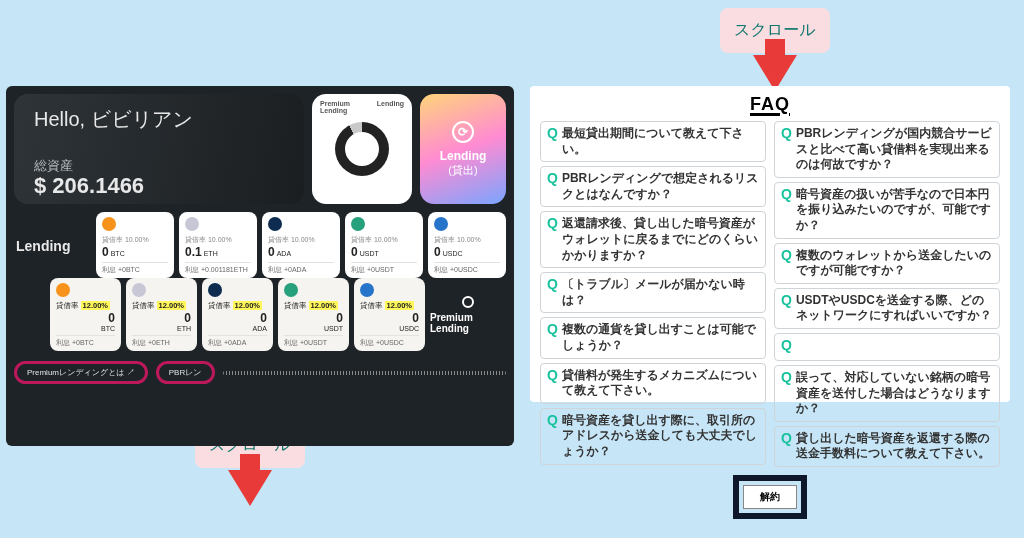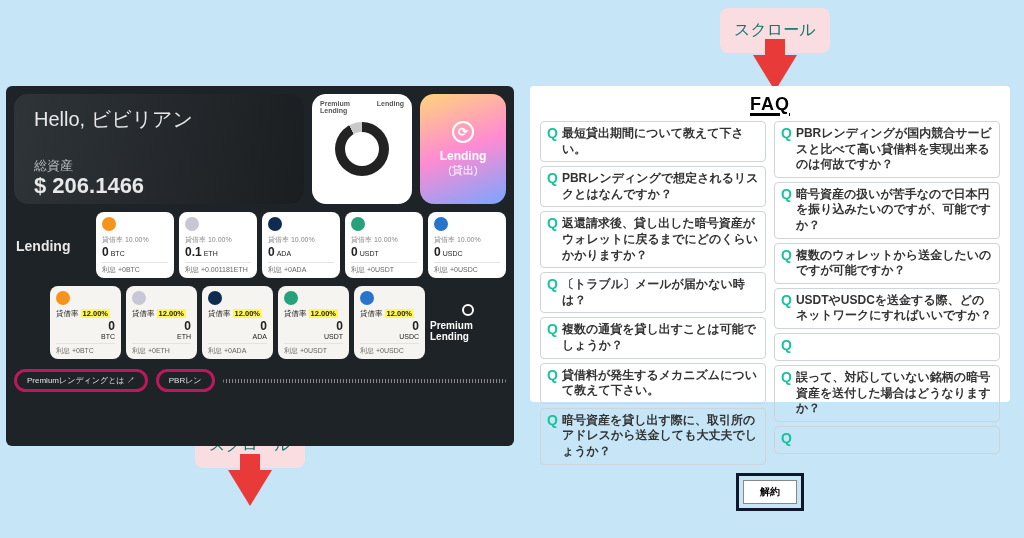--- a/index.html
+++ b/index.html
@@ -82,21 +82,21 @@
     font-size:8px; position:relative;
   }
   .asset-icon { width:14px;height:14px;border-radius:50%;display:inline-block;margin-bottom:2px;}
   .ic-btc{background:#f7931a;} .ic-eth{background:#c7c7d6;} .ic-ada{background:#0d2c4f;}
   .ic-usdt{background:#26a17b;} .ic-usdc{background:#2775ca;}
   .rate-lbl{color:#888;font-size:7px;}
   .amt{font-size:12px;font-weight:700;}
   .amt .unit{font-size:7px;font-weight:400;margin-left:2px;}
   .interest{border-top:1px solid #e3e3e3;margin-top:3px;padding-top:2px;font-size:7px;color:#666;}
 
-  .prem-row{display:flex;gap:5px;margin-top:8px;align-items:stretch;padding-left:36px;}
+  .prem-row{display:flex;gap:5px;align-items:stretch;padding-left:36px;}
   .prem-card{flex:1;background:#f6f4f0;color:#222;border-radius:8px;padding:5px 6px 3px;font-size:8px;position:relative;}
   .prem-card .amt{text-align:right;}
   .hl{background:#fff65a;padding:0 2px;font-weight:700;}
   .prem-label{width:76px;display:flex;flex-direction:column;align-items:center;justify-content:center;color:#fff;font-size:10px;font-weight:700;}
   .prem-label .ring{width:12px;height:12px;border:2px solid #fff;border-radius:50%;margin-bottom:4px;}
 
   .bottom-bar{display:flex;gap:8px;margin-top:10px;align-items:center;}
   .pill{border:3px solid #be185d;color:#dfe3e6;border-radius:14px;padding:3px 10px;font-size:8px;background:transparent;}
   .scrollbar{flex:1;height:4px;background:repeating-linear-gradient(90deg,#888 0 1px,transparent 1px 3px);border-radius:2px;}
 
@@ -108,21 +108,21 @@
   .faq-title{ text-align:center; font-weight:900; font-size:18px; letter-spacing:1px; margin-bottom:6px; text-decoration:underline; text-decoration-thickness:3px; text-underline-offset:3px;}
   .faq-cols{ display:flex; gap:8px;}
   .faq-col{ flex:1; display:flex; flex-direction:column; gap:4px;}
   .faq-item{
     border:1px solid #cfd4d8; border-radius:4px; padding:4px 6px;
     display:flex; align-items:flex-start; gap:4px; min-height:28px;
   }
   .faq-q{ color:#17c29d; font-weight:900; font-size:14px; line-height:1;}
   .faq-text{ font-size:12px; color:#333; line-height:1.3; font-weight:600;}
   .cancel-wrap{ display:flex; justify-content:center; margin-top:8px;}
-  .cancel-box{ border:3px solid #0f172a; padding:4px;}
+  .cancel-box{ border:6px solid #0f172a; padding:4px;}
   .cancel-btn{ border:1px solid #888; background:#fff; font-size:10px; padding:4px 16px; font-weight:700;}
 </style>
 </head>
 <body>
 
 <div class="callout callout-top">
   <div class="callout-label">スクロール</div>
   <div class="callout-arrow down"></div>
 </div>
 <div class="callout callout-bottom">
@@ -237,20 +237,21 @@
         </div>
         <div class="faq-item">
           <span class="faq-q">Q</span>
         </div>
         <div class="faq-item">
           <span class="faq-q">Q</span>
           <span class="faq-text">誤って、対応していない銘柄の暗号資産を送付した場合はどうなりますか？</span>
         </div>
         <div class="faq-item">
           <span class="faq-q">Q</span>
+          <span class="faq-text">貸し出した暗号資産を返還する際の送金手数料について教えて下さい。</span>
         </div>
       </div>
   </div>
   <div class="cancel-wrap">
     <div class="cancel-box">
       <button class="cancel-btn">解約</button>
     </div>
   </div>
 </div>
 

